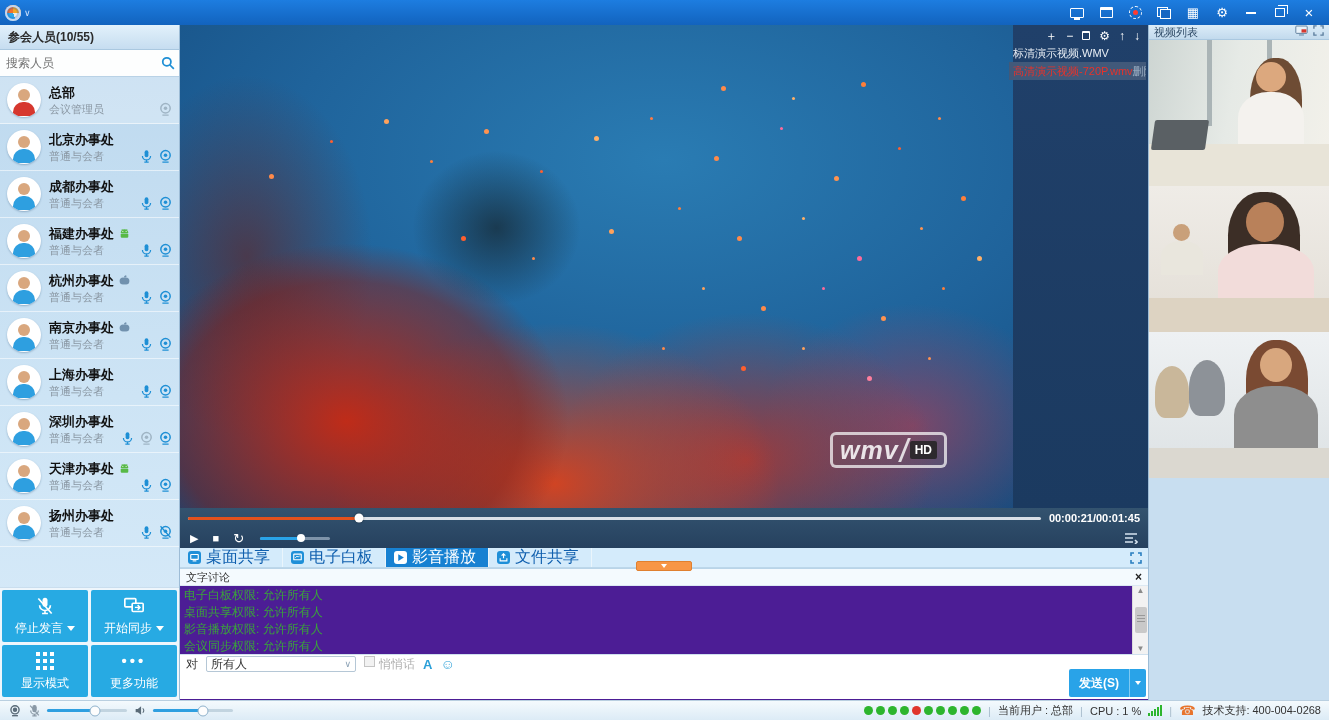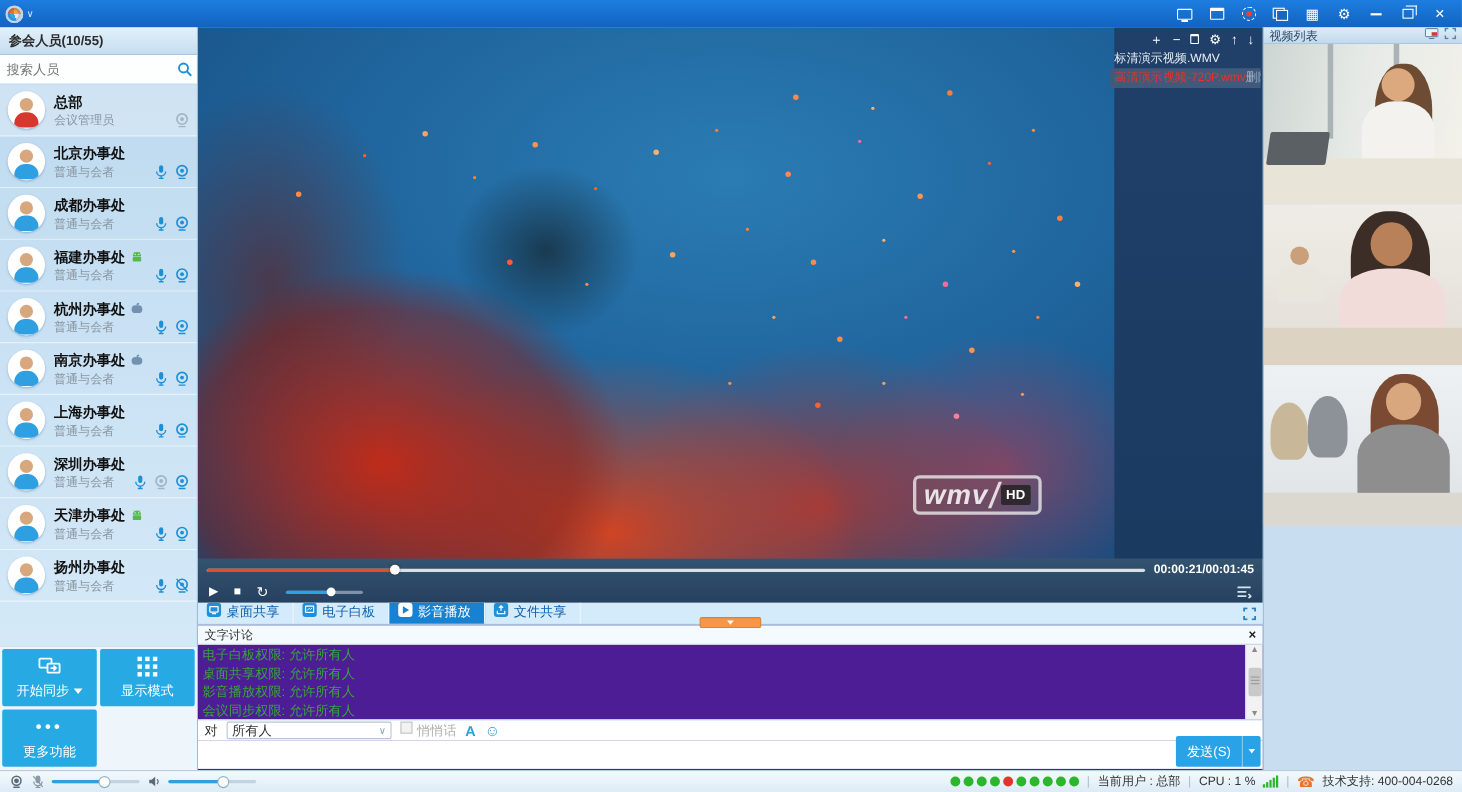--- a/index.html
+++ b/index.html
@@ -114,21 +114,21 @@
   .ctrl-row { height:20px; display:flex; align-items:center; padding:0 10px; gap:14px; color:#fff; }
   .ctrl-ic { font-size:11px; line-height:1; cursor:pointer; color:#fff; }
   .ctrl-ic.replay { font-size:13px; }
   .vol-track { width:70px; height:3px; background:#7e93a9; border-radius:2px; position:relative; margin-left:2px; }
   .vol-fill { position:absolute; left:0; top:0; bottom:0; background:#29a3e8; border-radius:2px; }
   .vol-knob { position:absolute; top:50%; width:8px; height:8px; border-radius:50%; background:#fff; transform:translate(-50%,-50%); }
   .pl-toggle { margin-left:auto; cursor:pointer; display:inline-flex; }
 
   .tabbar { position:absolute; left:0; top:523px; width:968px; height:20px; background:#d4ebfb;
     display:flex; border-bottom:1px solid #bcd7ea; }
-  .tab { display:flex; align-items:flex-start; gap:5px; padding:0 12px 0 8px; font-size:12px; color:#0f5fae;
+  .tab { display:flex; align-items:center; gap:5px; padding:0 12px 0 8px; font-size:16px; color:#0f5fae;
     border-right:1px solid #eaf5fc; cursor:pointer; }
   .tab .tab-ic { width:13px; height:13px; border-radius:3px; background:#1e8fd8; display:inline-flex; align-items:center; justify-content:center; }
   .tab .tab-ic svg { display:block; }
   .tab.active { background:#1781d2; color:#fff; }
   .tab.active .tab-ic { background:#fff; }
   .tab-expand { margin-left:auto; align-self:center; margin-right:6px; cursor:pointer; display:inline-flex; }
 
   .chat { position:absolute; left:0; top:543px; width:968px; bottom:0; background:#4c1d95; border-top:1px solid #b9d4e8; }
   .collapse-handle { position:absolute; left:50%; top:-8px; transform:translateX(-50%); width:56px; height:10px;
     background:#f79646; border:1px solid #e0802f; border-radius:2px; z-index:5; cursor:pointer;
@@ -149,21 +149,21 @@
   .to-label { color:#333; }
   .to-select { width:150px; height:16px; border:1px solid #b5c7d6; border-radius:2px; display:flex; align-items:center;
     padding:0 4px; color:#333; cursor:pointer; background:#fff; }
   .to-select .sel-caret { margin-left:auto; color:#8aa0b4; font-size:9px; }
   .whisper { display:flex; align-items:flex-start; gap:4px; color:#b0b0b0; font-size:12px; }
   .whisper .cbx { width:11px; height:11px; border:1px solid #c4c4c4; background:#f2f2f2; display:inline-block; }
   .font-ic { color:#2a9fd8; font-weight:bold; font-size:13px; cursor:pointer; }
   .emoji-ic { color:#2a9fd8; font-size:14px; cursor:pointer; line-height:1; }
   .chat-input { position:relative; height:calc(100% - 105px); background:#fff; }
   .send-group { position:absolute; right:2px; bottom:2px; display:flex; cursor:pointer; }
-  .send-main { background:#29a3e8; color:#fff; font-size:12px; height:28px; display:flex; align-items:center; padding:0 10px; border-radius:2px 0 0 2px; }
+  .send-main { background:#29a3e8; color:#fff; font-size:12px; height:28px; display:flex; align-items:center; padding:0 10px; border-radius:2px 0 0 2px;font-weight:bold; }
   .send-caret { background:#29a3e8; width:17px; height:28px; display:flex; align-items:center; justify-content:center; border-left:1px solid #7fc9f2; border-radius:0 2px 2px 0; }
 
   
   .rightpanel { position:absolute; left:1148px; top:25px; width:181px; bottom:20px; background:#c8def0; border-left:1px solid #9dbcd6; }
   .rp-header { height:15px; background:linear-gradient(#dcecf8,#c2daed); display:flex; align-items:flex-start; padding:0 5px;
     font-size:11px; color:#2e4a66; border-bottom:1px solid #aac8e0; }
   .rp-icons { margin-left:auto; display:flex; gap:5px; align-items:center; }
   .feed { width:181px; height:146px; position:relative; overflow:hidden; }
   .feed .table { position:absolute; left:0; right:0; bottom:0; }
   .person { position:absolute; }
@@ -511,20 +511,33 @@
                 <circle cx="12" cy="10" r="7.5" fill="none" stroke="#1e8fd5" stroke-width="2.4"></circle>
                 <circle cx="12" cy="10" r="2.8" fill="#1e8fd5"></circle>
                 <path d="M7 21h10" stroke="#1e8fd5" stroke-width="2"></path>
                 <line x1="4" y1="2" x2="20" y2="20" stroke="#1e8fd5" stroke-width="2"></line>
               </svg>
             </span>
           </span>
         </div>
       </div>
     <div class="sb-buttons">
+        <div class="bigbtn">
+          <span style="display: inline-flex; height: 20px; align-items: center;">
+            <svg width="20" height="20" viewBox="0 0 24 24">
+              <rect x="9" y="2" width="6" height="11" rx="3" fill="#fff"></rect>
+              <path d="M5.5 11a6.5 6.5 0 0 0 13 0M12 17.5V21M8.5 21h7" fill="none" stroke="#fff" stroke-width="2"></path>
+              <line x1="4" y1="3" x2="20" y2="21" stroke="#fff" stroke-width="2"></line>
+            </svg>
+          </span>
+          <span class="blabel">
+            <span>停止发言</span>
+            <span class="caret-down"></span>
+          </span>
+        </div>
         <div class="bigbtn">
           <span style="display: inline-flex; height: 20px; align-items: center;">
             <svg width="22" height="22" viewBox="0 0 24 24">
               <rect x="2" y="4" width="12" height="9" rx="1" fill="none" stroke="#fff" stroke-width="1.8"></rect>
               <rect x="10" y="9" width="12" height="9" rx="1" fill="#27aae3" stroke="#fff" stroke-width="1.8"></rect>
               <path d="M13 13.5h5M16 11l2.5 2.5L16 16" stroke="#fff" stroke-width="1.6" fill="none"></path>
             </svg>
           </span>
           <span class="blabel">
             <span>开始同步</span>

